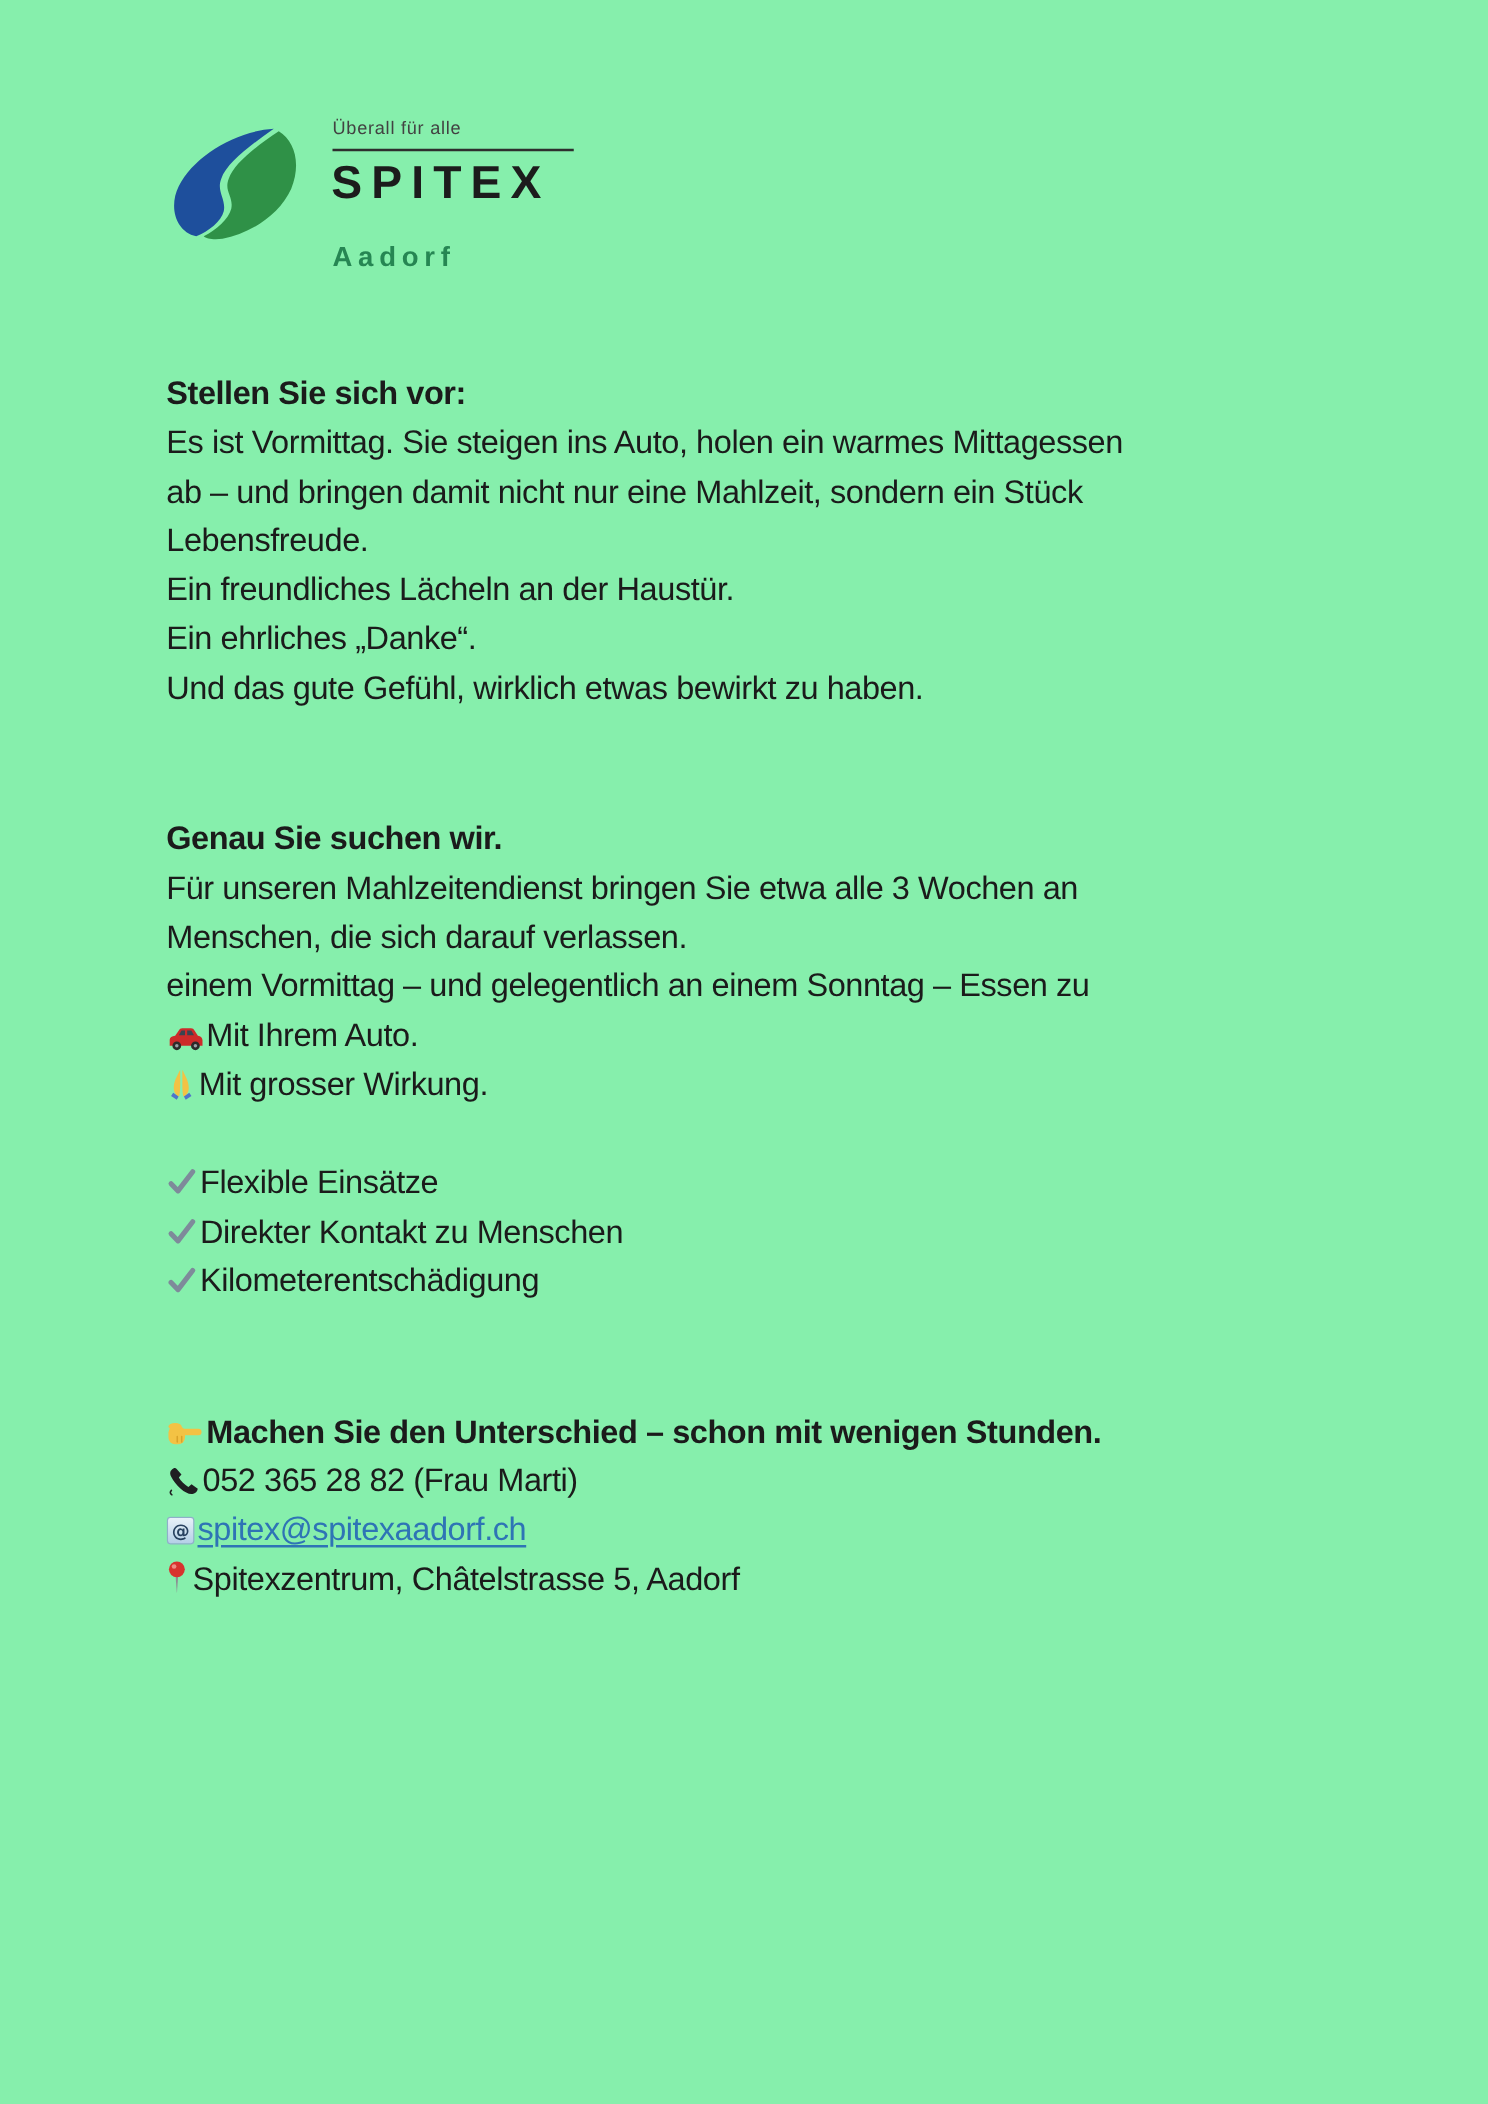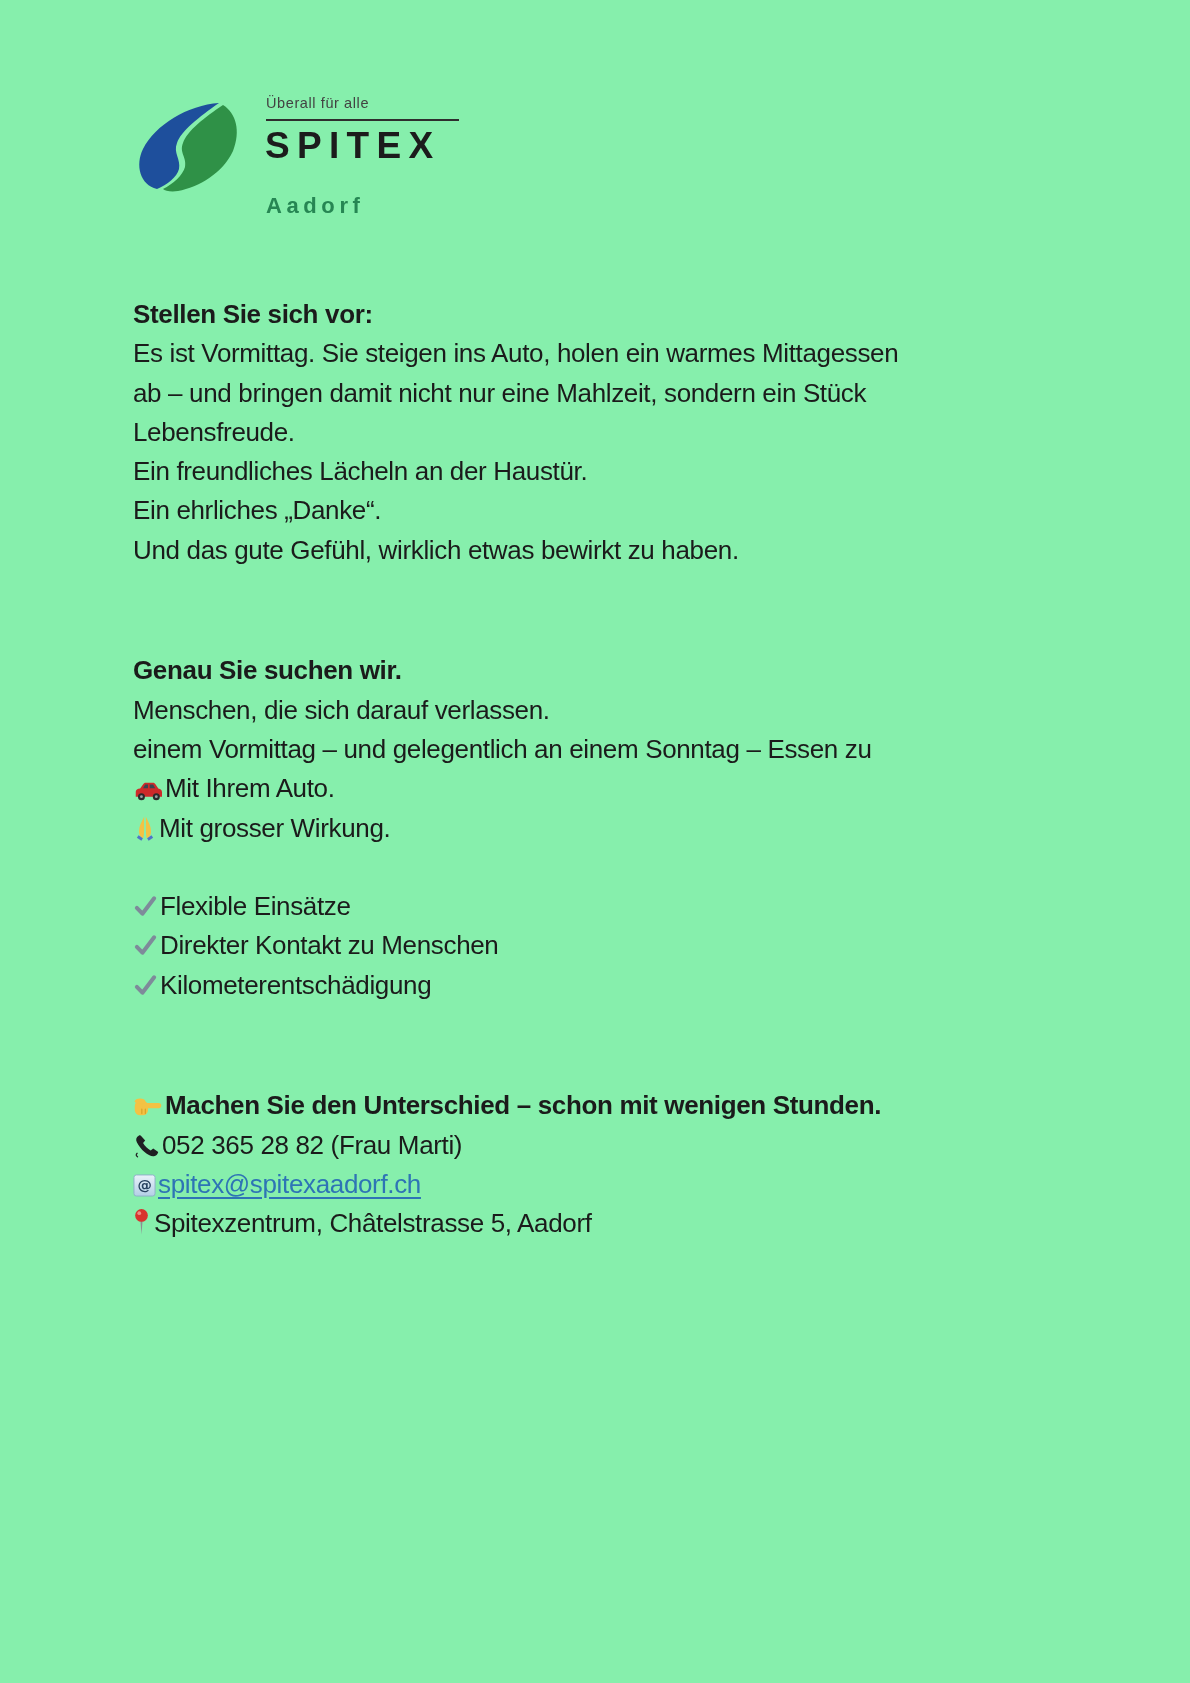--- a/index.html
+++ b/index.html
@@ -72,20 +72,21 @@
     <div class="line">Es ist Vormittag. Sie steigen ins Auto, holen ein warmes Mittagessen</div>
     <div class="line">ab – und bringen damit nicht nur eine Mahlzeit, sondern ein Stück</div>
     <div class="line">Lebensfreude.</div>
     <div class="line">Ein freundliches Lächeln an der Haustür.</div>
     <div class="line">Ein ehrliches „Danke“.</div>
     <div class="line">Und das gute Gefühl, wirklich etwas bewirkt zu haben.</div>
 
     <div class="line spacer"></div>
 
     <div class="line bold">Genau Sie suchen wir.</div>
+    <div class="line">Für unseren Mahlzeitendienst bringen Sie etwa alle 3 Wochen an</div>
     <div class="line">Menschen, die sich darauf verlassen.</div>
     <div class="line">einem Vormittag – und gelegentlich an einem Sonntag – Essen zu</div>
 
     <div class="line">
       <span class="ic">
         <svg viewBox="0 0 34 24" width="30" height="21" aria-hidden="true">
           <path fill="#cd2a2a" d="M3,19 L3,13.5 C3,11.5 5,10 8,9.8 L11.5,4.8 C12,3.7 13,3 14.5,3
                    L22.5,3 C24,3 25,3.7 25.5,4.8 L28.8,9.8 C31.5,10.2 33,11.8 33,14 L33,19 Z"></path>
           <path fill="#3a4450" d="M13.8,5 L11.4,9.4 L17,9.4 L17,5 Z"></path>
           <path fill="#3a4450" d="M19,5 L19,9.4 L25.2,9.4 L22.8,5 Z"></path>

